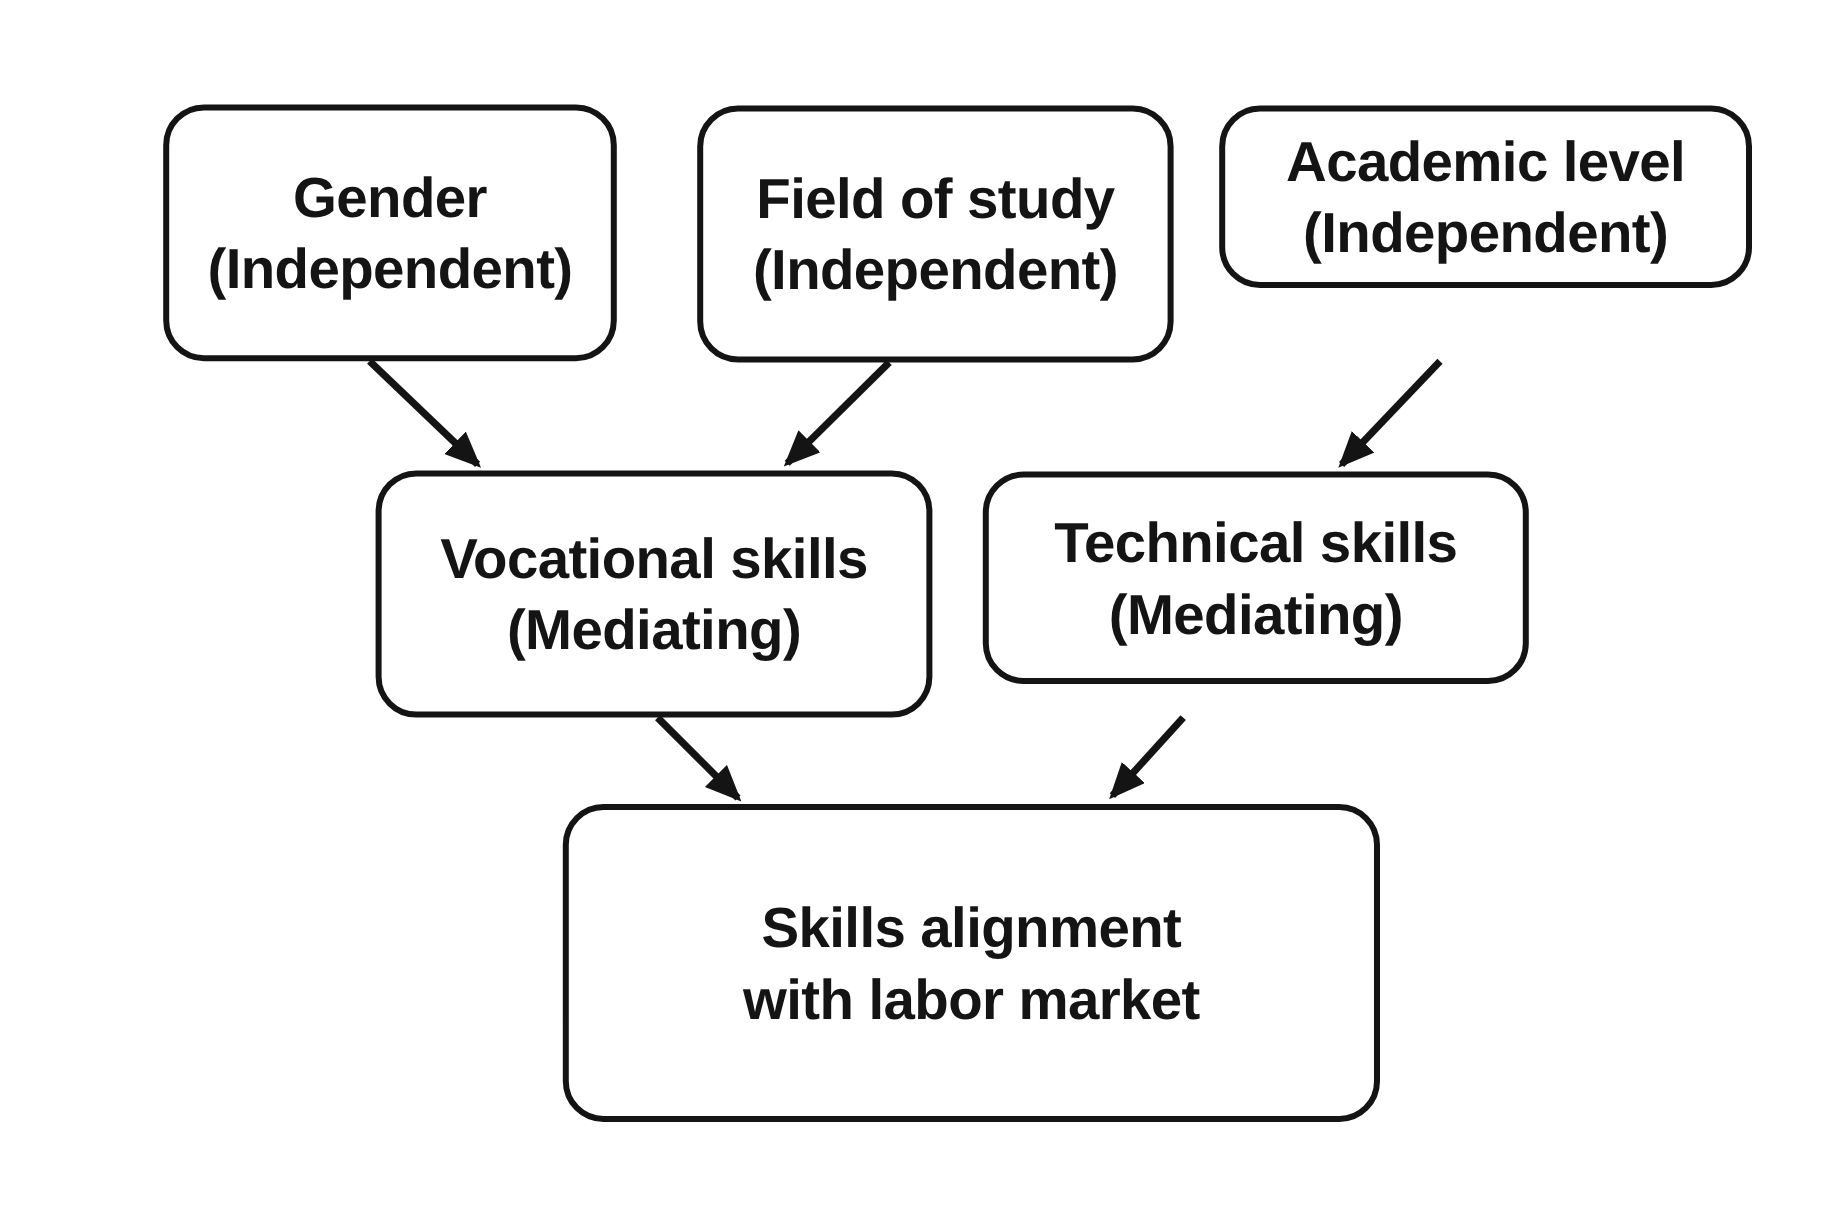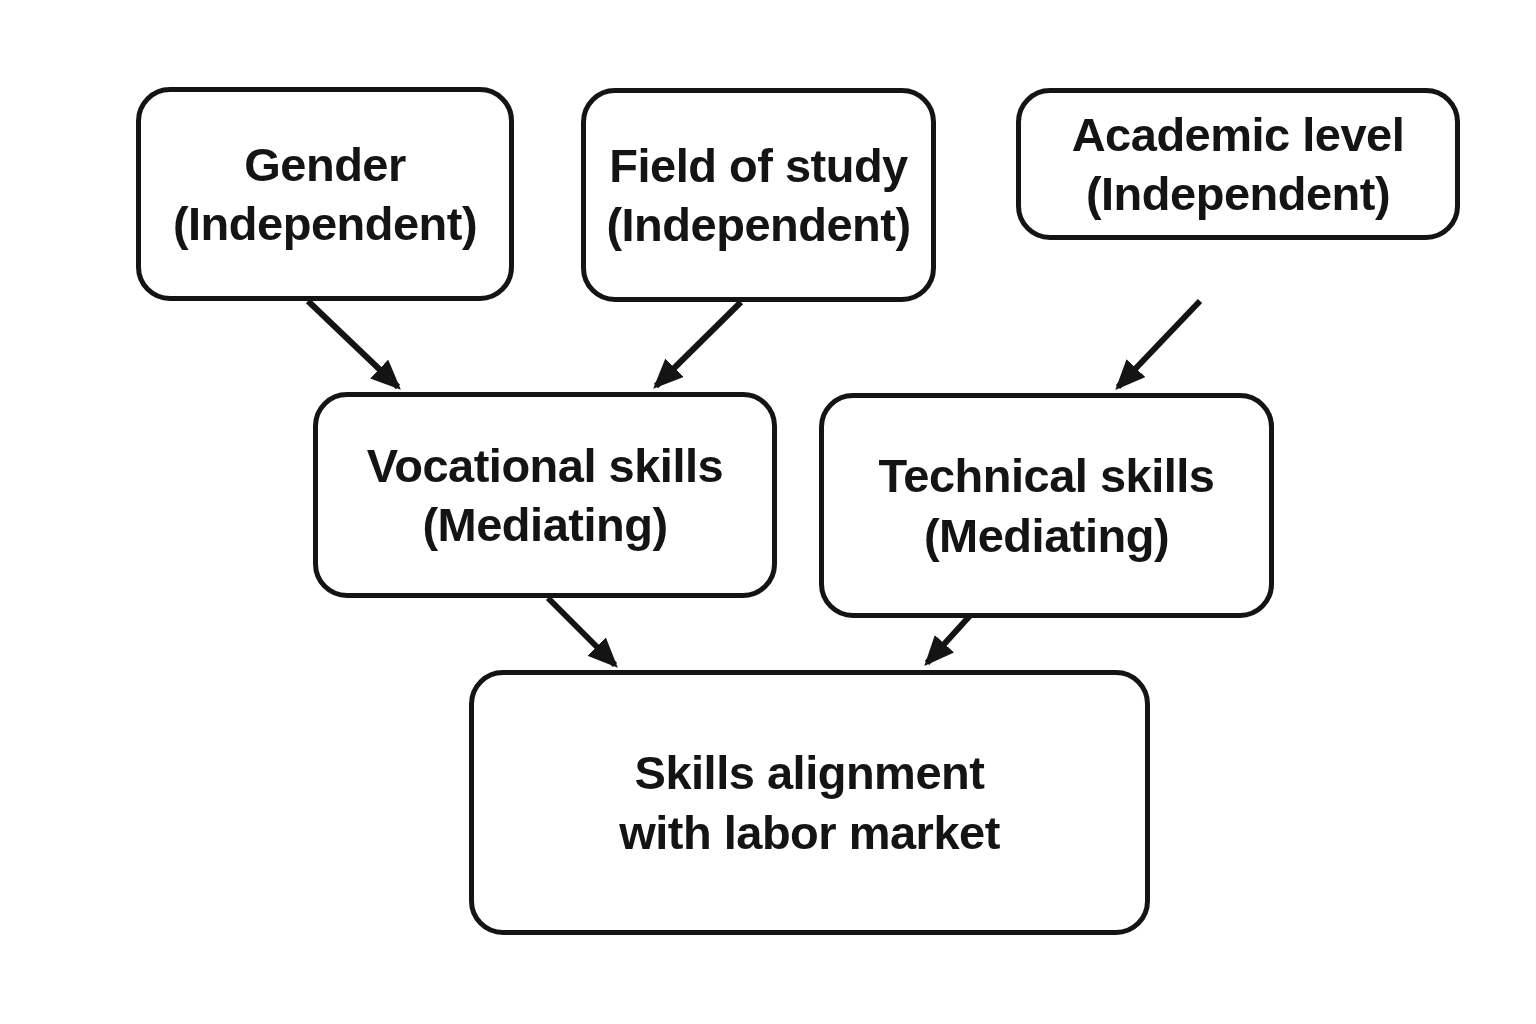--- a/index.html
+++ b/index.html
@@ -35,24 +35,24 @@
     justify-content: center;
     text-align: center;
     color: var(--ink, #141414);
     font-weight: 700;
     font-size: 47px;
     line-height: 1.26;
     letter-spacing: -0.5px;
     margin-left: 29px;
   }
   .n-gender            { left: 107px; top:  87px; width: 378px; height: 214px; }
-  .n-field-of-study    { left: 552px; top:  88px; width: 355px; height: 214px; }
+  .n-field-of-study    { left: 552px; top:  88px; width: 397px; height: 214px; }
   .n-academic-level    { left: 987px; top:  88px; width: 444px; height: 152px; }
   .n-vocational-skills { left: 284px; top: 392px; width: 464px; height: 206px; }
-  .n-technical-skills  { left: 790px; top: 393px; width: 455px; height: 225px; }
+  .n-technical-skills  { left: 790px; top: 393px; width: 455px; height: 177px; }
   .n-skills-alignment  { left: 440px; top: 670px; width: 681px; height: 265px; }
   .node-line { white-space: nowrap; }
 </style>
 </head>
 <body>
 
 <div class="canvas" style="--ink: #141414; --bg: #ffffff;">
 
   <svg class="edges-layer" viewBox="0 0 1536 1024" xmlns="http://www.w3.org/2000/svg">
     <defs>

